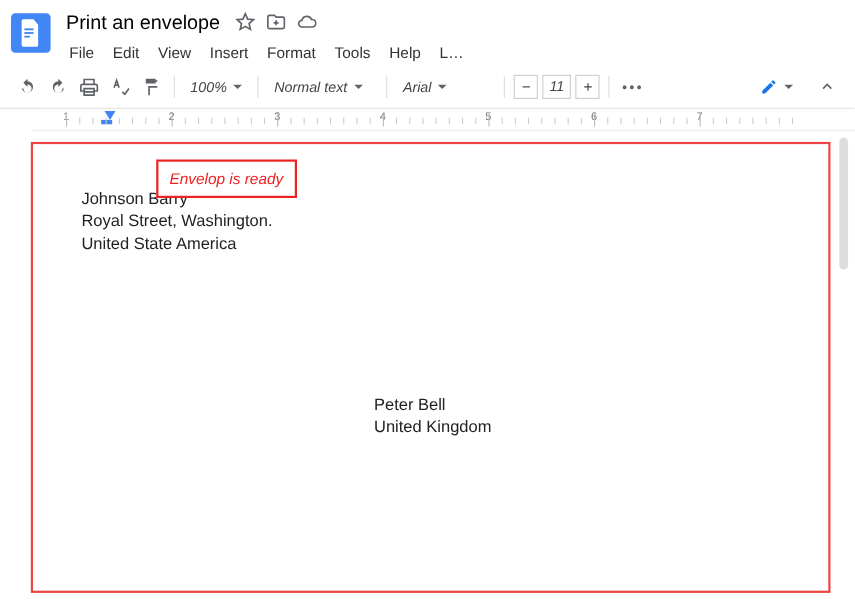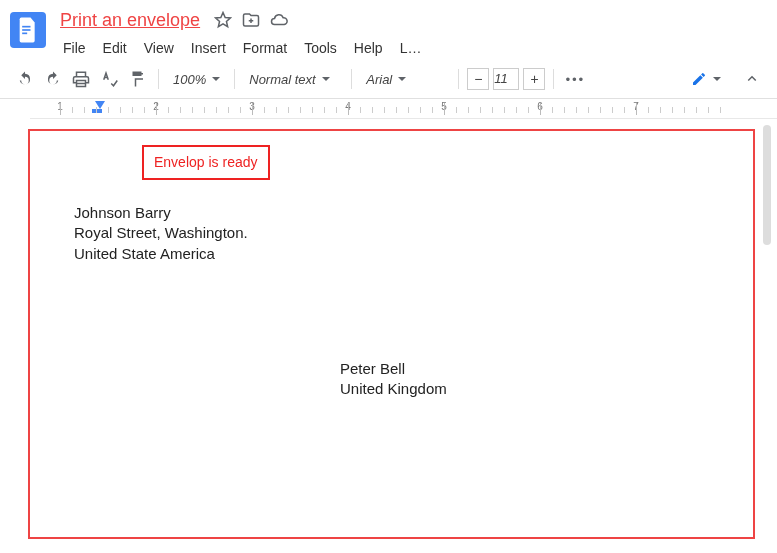--- a/index.html
+++ b/index.html
@@ -33,23 +33,22 @@
   .docs-logo svg { width: 20px; height: 26px; fill: #fff; }
   .title-area { flex: 1; }
   .title-row {
     display: flex;
     align-items: center;
     gap: 10px;
     height: 24px;
   }
   .doc-title {
     font-size: 18px;
-    color: #ef4444;
+    color: #000000;
     padding: 2px 4px;
-    text-decoration: underline;
   }
   .title-icons {
     display: flex;
     gap: 10px;
     color: #5f6368;
   }
   .title-icons span, .title-icons svg { width: 18px; height: 18px; }
   .menu-row {
     display: flex;
     gap: 3px;
@@ -136,20 +135,21 @@
     border-left:4px solid transparent;
     border-right:4px solid transparent;
     border-top:4px solid #5f6368;
   }
   .fsize {
     display:flex;align-items:center;gap:4px;
   }
   .fsize .box {
     border:1px solid #ccc;
     width:26px;height:22px;
+    text-align:center;
     font-size:13px;
     line-height:20px;
   }
   .fsize .pm {
     border:1px solid #ccc;
     width:22px;height:22px;
     display:flex;align-items:center;justify-content:center;
     font-size:14px;
     cursor:pointer;
   }
@@ -216,23 +216,23 @@
     line-height:1.35;
   }
   .callout {
     position:absolute;
     top:14px;left:112px;
     border:2px solid #e22;
     color:#e22;
     font-size:14px;
     padding:6px 10px;
     background:#fff;
+    font-style:italic;
   }
   .sender {
-    margin-top: 32px;
   }
   .recipient {
     position:absolute;
     top: 228px;
     left: 310px;
   }
   svg.ico { width:18px;height:18px;fill:#5f6368; }
 </style>
 </head>
 <body>

